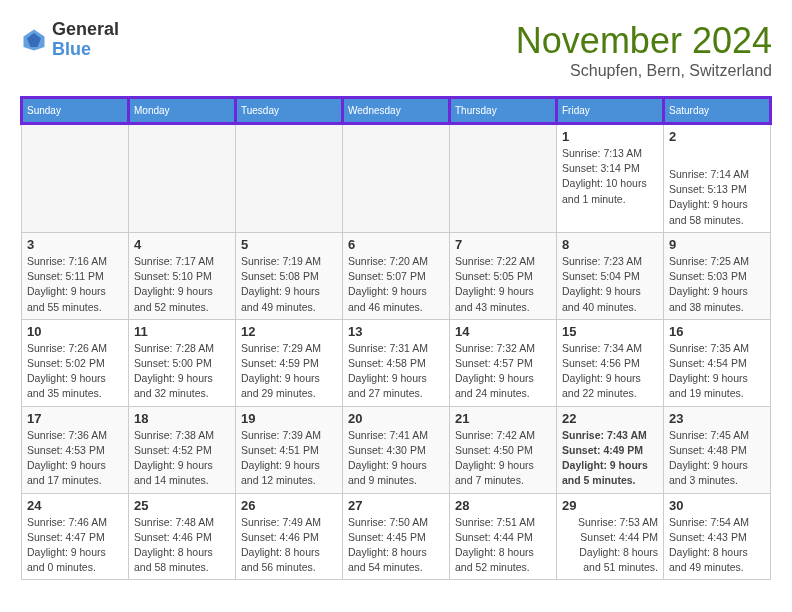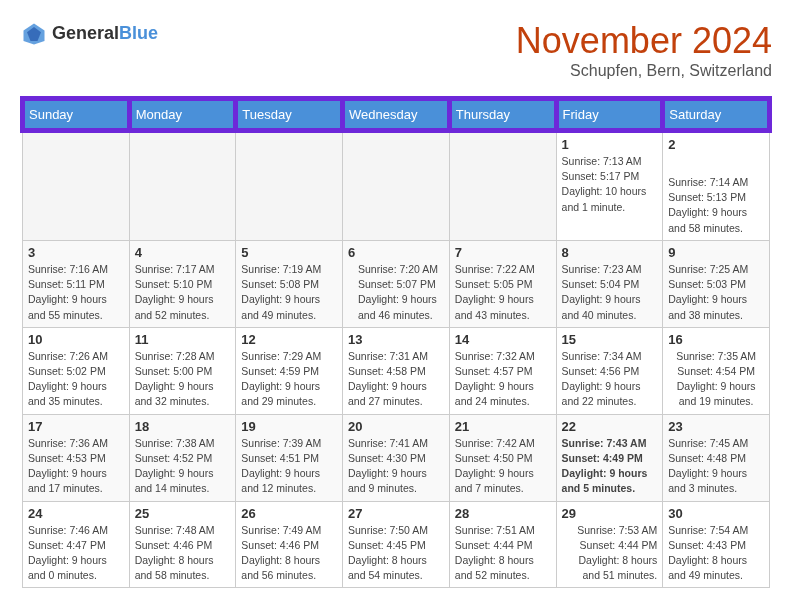--- a/index.html
+++ b/index.html
@@ -16,21 +16,21 @@
       align-items: flex-start;
       margin-bottom: 16px;
     }
     .logo {
       display: flex;
       align-items: center;
       gap: 4px;
     }
     .logo-text {
       display: flex;
-      flex-direction: row;
+      flex-direction: column;
       line-height: 1.1;
     }
     .logo-general {
       font-size: 18px;
       font-weight: bold;
       color: #333;
     }
     .logo-blue {
       font-size: 18px;
       font-weight: bold;
@@ -39,39 +39,39 @@
     .logo-icon {
       width: 28px;
       height: 28px;
     }
     .title-area {
       text-align: right;
     }
     .month-title {
       font-size: 36px;
       font-weight: normal;
-      color: #c2410c;
+      color: #4d7c0f;
     }
     .subtitle {
       font-size: 16px;
       color: #555;
     }
     .calendar {
       width: 100%;
       border-collapse: collapse;
       font-size: 11px;
     }
     .calendar th {
       background: #4a90d9;
       color: #fff;
       padding: 6px 4px;
       text-align: left;
-      font-size: 13px;
+      font-size: 10px;
       font-weight: normal;
-      border: 5px solid #6d28d9;
+      border: 3px solid #6d28d9;
     }
     .calendar td {
       border: 1px solid #ccc;
       vertical-align: top;
       padding: 4px 5px;
       width: 107px;
       min-height: 80px;
       background: #fff;
     }
     .calendar td.empty {
@@ -137,21 +137,21 @@
   <tbody id="calendar-body">
   <tr class="row-bg-1">
         <td class="empty"></td>
         <td class="empty"></td>
         <td class="empty"></td>
         <td class="empty"></td>
         <td class="empty"></td>
         <td>
           <span class="day-num">1</span>
           <div class="day-info" style="white-space: pre-line;">Sunrise: 7:13 AM
-Sunset: 5:17 PM
+Sunset: 3:14 PM
 Daylight: 10 hours and 1 minute.</div>
         </td>
         <td>
           <span class="day-num">2</span>
           <div class="day-info" style="white-space: pre-line; margin-top: 23px;">Sunrise: 7:14 AM
 Sunset: 5:13 PM
 Daylight: 9 hours and 58 minutes.</div>
         </td>
       </tr>
       <tr class="row-bg-2">
@@ -168,21 +168,21 @@
 Daylight: 9 hours and 52 minutes.</div>
         </td>
         <td>
           <span class="day-num">5</span>
           <div class="day-info" style="white-space: pre-line;">Sunrise: 7:19 AM
 Sunset: 5:08 PM
 Daylight: 9 hours and 49 minutes.</div>
         </td>
         <td>
           <span class="day-num">6</span>
-          <div class="day-info" style="white-space: pre-line; margin-left: 10px;">Sunrise: 7:20 AM
+          <div class="day-info" style="white-space: pre-line;">Sunrise: 7:20 AM
 Sunset: 5:07 PM
 Daylight: 9 hours and 46 minutes.</div>
         </td>
         <td>
           <span class="day-num">7</span>
           <div class="day-info" style="white-space: pre-line;">Sunrise: 7:22 AM
 Sunset: 5:05 PM
 Daylight: 9 hours and 43 minutes.</div>
         </td>
         <td>
@@ -230,21 +230,21 @@
 Daylight: 9 hours and 24 minutes.</div>
         </td>
         <td>
           <span class="day-num">15</span>
           <div class="day-info" style="white-space: pre-line;">Sunrise: 7:34 AM
 Sunset: 4:56 PM
 Daylight: 9 hours and 22 minutes.</div>
         </td>
         <td>
           <span class="day-num">16</span>
-          <div class="day-info" style="white-space: pre-line; text-align: center;">Sunrise: 7:35 AM
+          <div class="day-info" style="white-space: pre-line;">Sunrise: 7:35 AM
 Sunset: 4:54 PM
 Daylight: 9 hours and 19 minutes.</div>
         </td>
       </tr>
       <tr class="row-bg-4">
         <td>
           <span class="day-num">17</span>
           <div class="day-info" style="white-space: pre-line;">Sunrise: 7:36 AM
 Sunset: 4:53 PM
 Daylight: 9 hours and 17 minutes.</div>

